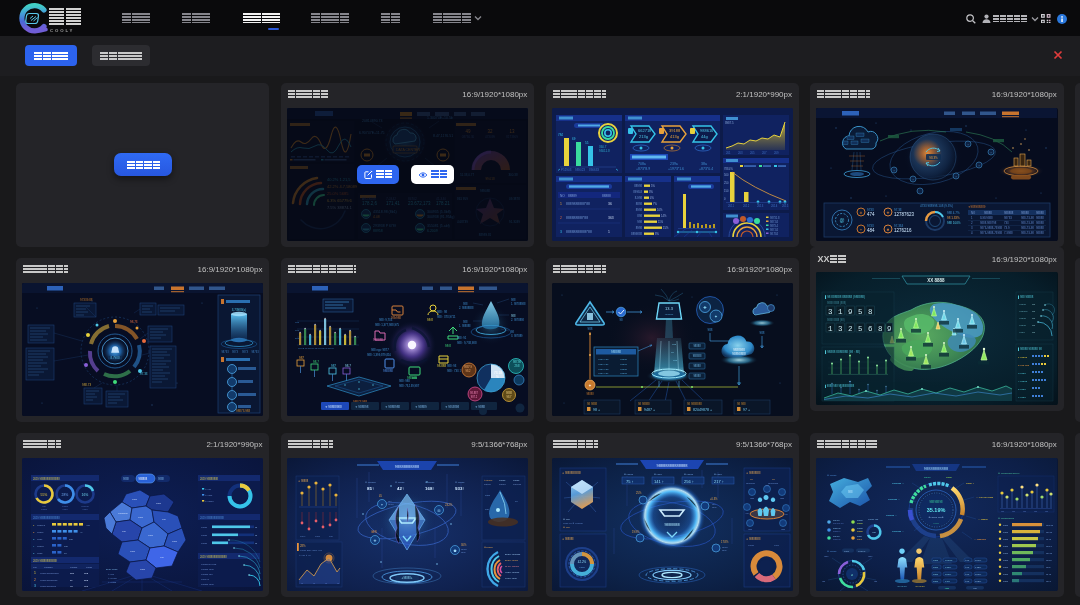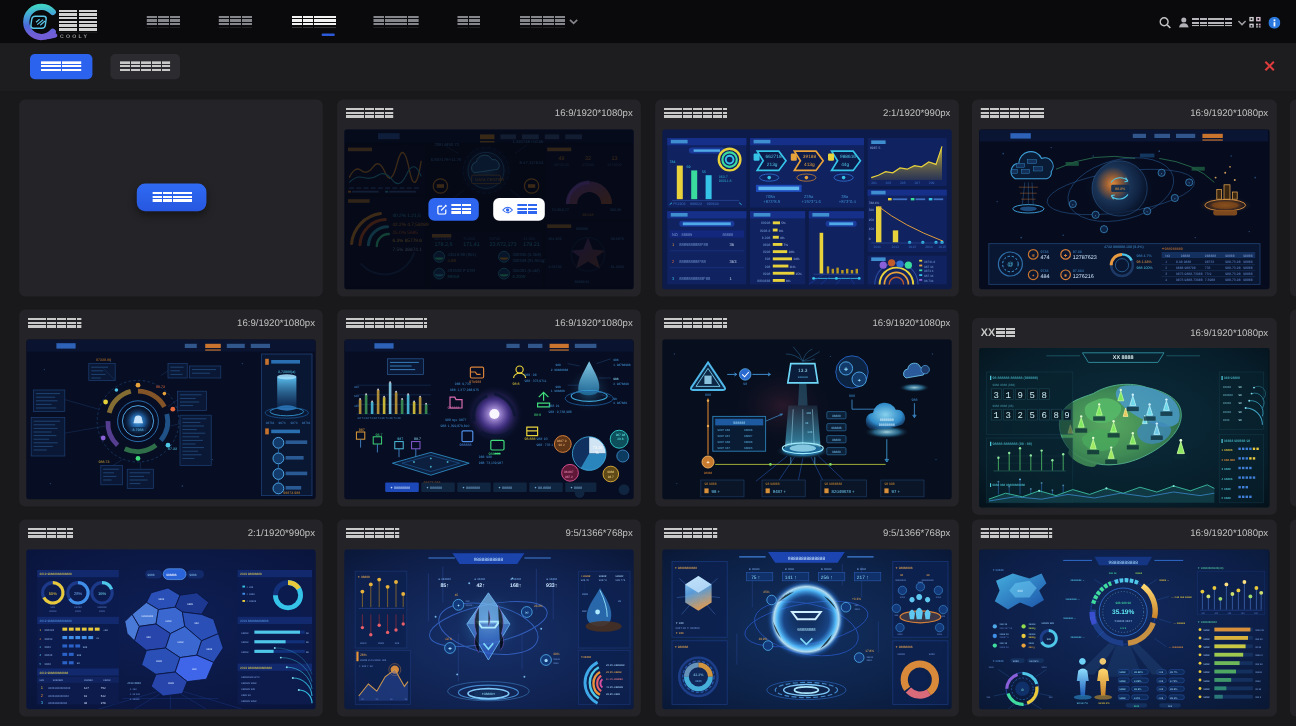--- a/index.html
+++ b/index.html
@@ -1269,21 +1269,21 @@
         <g font-size="3.6" fill="#6fc8f0">
             <text x="41" y="128">98 +</text>
             <text x="92" y="128">9487 +</text>
             <text x="141" y="128">82049878 +</text>
             <text x="191" y="128">97 +</text>
           </g>
       </svg>
     </div>
   </div>
 
-  <div class="card" style="left:810.4px;top:189px">
+  <div class="card" style="left:810.4px;top:171px">
     <div class="ch">
         <span style="display:inline-flex;align-items:center;color:#c9c9c9;font-size:9px;font-weight:bold">XX<span class="t" style="--s:8.2px;--g:7.5px;width:16px;height:8.2px;margin-left:1px"></span></span>
         <span class="res">16:9/1920*1080px</span>
       </div>
     <div class="thumb" id="t7" style="background:#05141c">
       <svg width="241" height="133" viewBox="0 0 241 133">
         <defs>
           <radialGradient id="t7bg" cx="0.5" cy="0.45" r="0.75">
               <stop offset="0" stop-color="#0c2c3c"></stop>
               <stop offset="0.7" stop-color="#071e2a"></stop>

